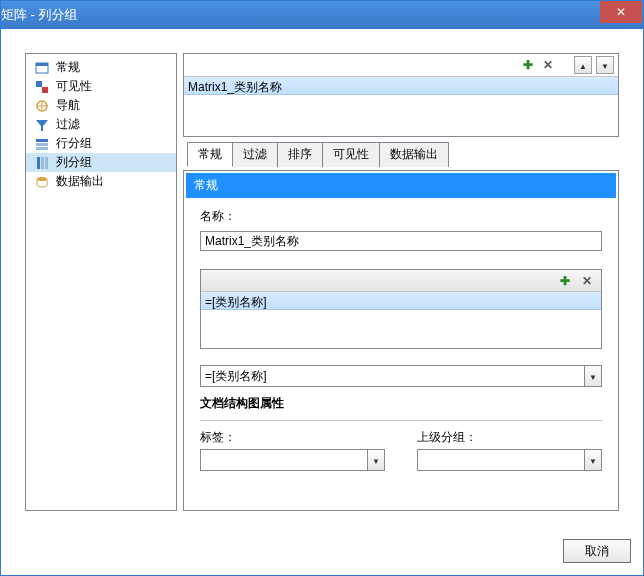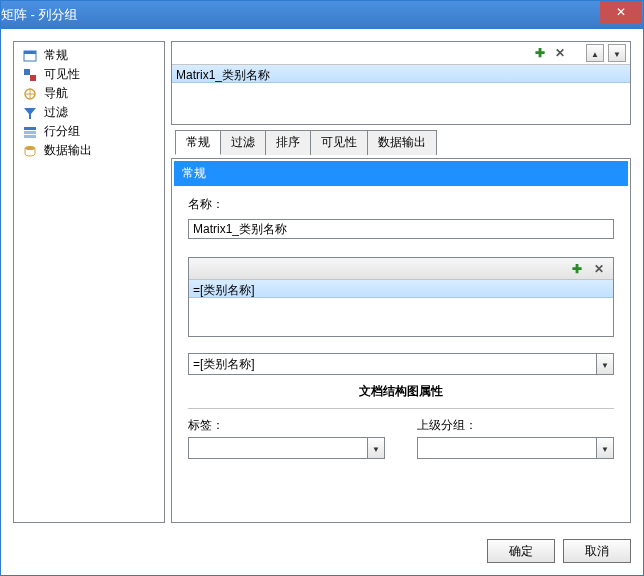--- a/index.html
+++ b/index.html
@@ -29,21 +29,21 @@
     color: #fff;
     display: flex; align-items: center; justify-content: center;
     position: absolute; right: 1px; top: 0;
     font-size: 14px; line-height: 1;
     cursor: pointer;
   }
 
   .body {
     flex: 1;
     display: flex;
-    padding: 12px;
+    padding: 24px;
     gap: 6px;
     overflow: hidden;
   }
 
   .sidebar {
     width: 152px;
     border: 1px solid #828790;
     background: #fff;
     padding: 4px 0;
   }
@@ -196,21 +196,21 @@
   }
   .combo .dd {
     width: 18px;
     height: 22px;
     border: 1px solid #828790;
     background: linear-gradient(#fdfdfd, #e5e5e5);
     display: flex; align-items: center; justify-content: center;
     cursor: pointer;
   }
 
-  .section-heading { font-weight: bold; color: #000; margin-top: 2px; text-align: center; }
+  .section-heading { font-weight: bold; color: #000; margin-top: 2px; }
 
   .two-col {
     display: flex;
     gap: 32px;
   }
   .two-col > div { flex: 1; display: flex; flex-direction: column; gap: 3px; }
 
   .footer {
     height: 40px;
     border-top: 0;
@@ -295,20 +295,30 @@
       </div>
       <div class="sidebar-item">
         <span class="sb-icon">
             <svg width="14" height="14">
               <rect x="1" y="2" width="12" height="3" fill="#3b78c3"></rect>
               <rect x="1" y="6" width="12" height="3" fill="#9bbbe0"></rect>
               <rect x="1" y="10" width="12" height="3" fill="#9bbbe0"></rect>
             </svg>
           </span>
         <span>行分组</span>
+      </div>
+      <div class="sidebar-item selected">
+        <span class="sb-icon">
+            <svg width="14" height="14">
+              <rect x="2" y="1" width="3" height="12" fill="#3b78c3"></rect>
+              <rect x="6" y="1" width="3" height="12" fill="#9bbbe0"></rect>
+              <rect x="10" y="1" width="3" height="12" fill="#9bbbe0"></rect>
+            </svg>
+          </span>
+        <span>列分组</span>
       </div>
       <div class="sidebar-item">
         <span class="sb-icon">
             <svg width="14" height="14">
               <ellipse cx="7" cy="4" rx="5" ry="2" fill="#d4a040"></ellipse>
               <path d="M2 4 v6 a5 2 0 0 0 10 0 V4" fill="none" stroke="#d4a040"></path>
             </svg>
           </span>
         <span>数据输出</span>
       </div>
@@ -401,17 +411,16 @@
             </div>
           </div>
 
         </div>
       </div>
 
     </div>
   </div>
 
   <div class="footer">
-    <button class="btn">确定</button>
     <button class="btn">取消</button>
   </div>
 
 </div>
 
 </body></html>

